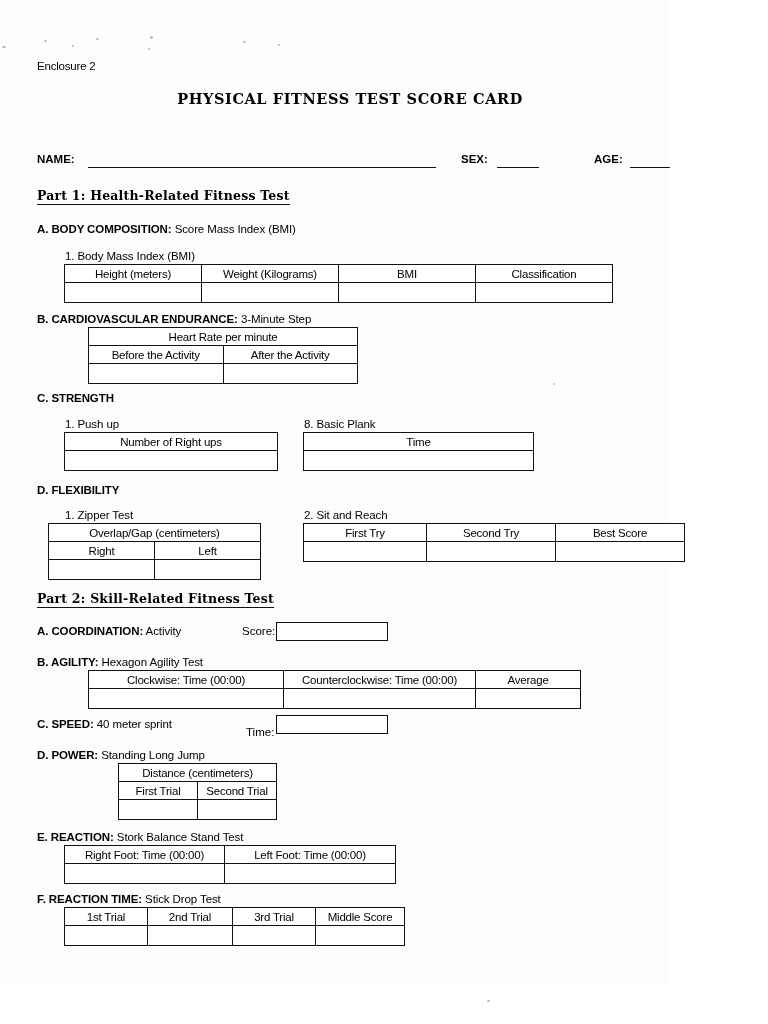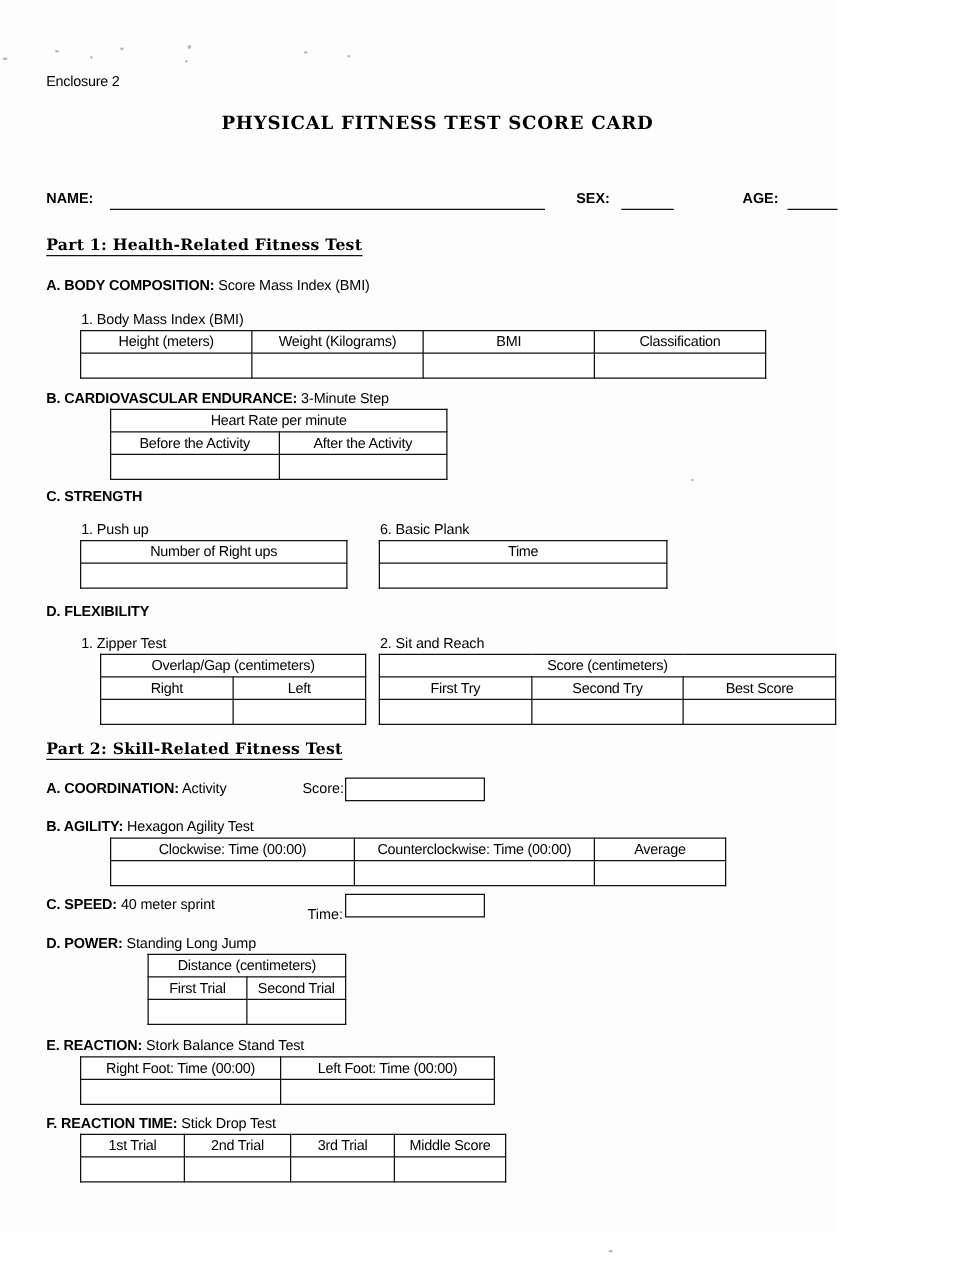--- a/index.html
+++ b/index.html
@@ -204,57 +204,54 @@
   <table class="grid" style="left:64px;top:432px;width:214px;">
     <tbody>
         <tr>
       <td>Number of Right ups</td>
     </tr>
     <tr>
       <td class="blank"></td>
     </tr>
   </tbody>
     </table>
-  <div class="sub-head" style="left:304px;top:418px;">6. Basic Plank</div>
+  <div class="sub-head" style="left:304px;top:418px;">8. Basic Plank</div>
   <table class="grid" style="left:303px;top:432px;width:231px;">
     <tbody>
         <tr>
       <td>Time</td>
     </tr>
     <tr>
       <td class="blank"></td>
     </tr>
   </tbody>
     </table>
 
   <div class="sec-head" style="left:37px;top:484px;">
     <span>D. FLEXIBILITY</span><span class="reg"></span>
   </div>
   <div class="sub-head" style="left:65px;top:509px;">1. Zipper Test</div>
-  <table class="grid" style="left:80px;top:523px;width:213px;">
+  <table class="grid" style="left:48px;top:523px;width:213px;">
     <tbody>
         <tr>
       <td colspan="2">Overlap/Gap (centimeters)</td>
     </tr>
     <tr>
       <td style="width:106px;">Right</td>
       <td style="width:107px;">Left</td>
     </tr>
     <tr>
       <td class="blank"></td>
       <td class="blank"></td>
     </tr>
   </tbody>
     </table>
   <div class="sub-head" style="left:304px;top:509px;">2. Sit and Reach</div>
   <table class="grid" style="left:303px;top:523px;width:366px;">
     <tbody>
-        <tr>
-      <td colspan="3">Score (centimeters)</td>
-    </tr>
     <tr>
       <td style="width:118px;">First Try</td>
       <td style="width:124px;">Second Try</td>
       <td style="width:124px;">Best Score</td>
     </tr>
     <tr>
       <td class="blank"></td>
       <td class="blank"></td>
       <td class="blank"></td>
     </tr>

